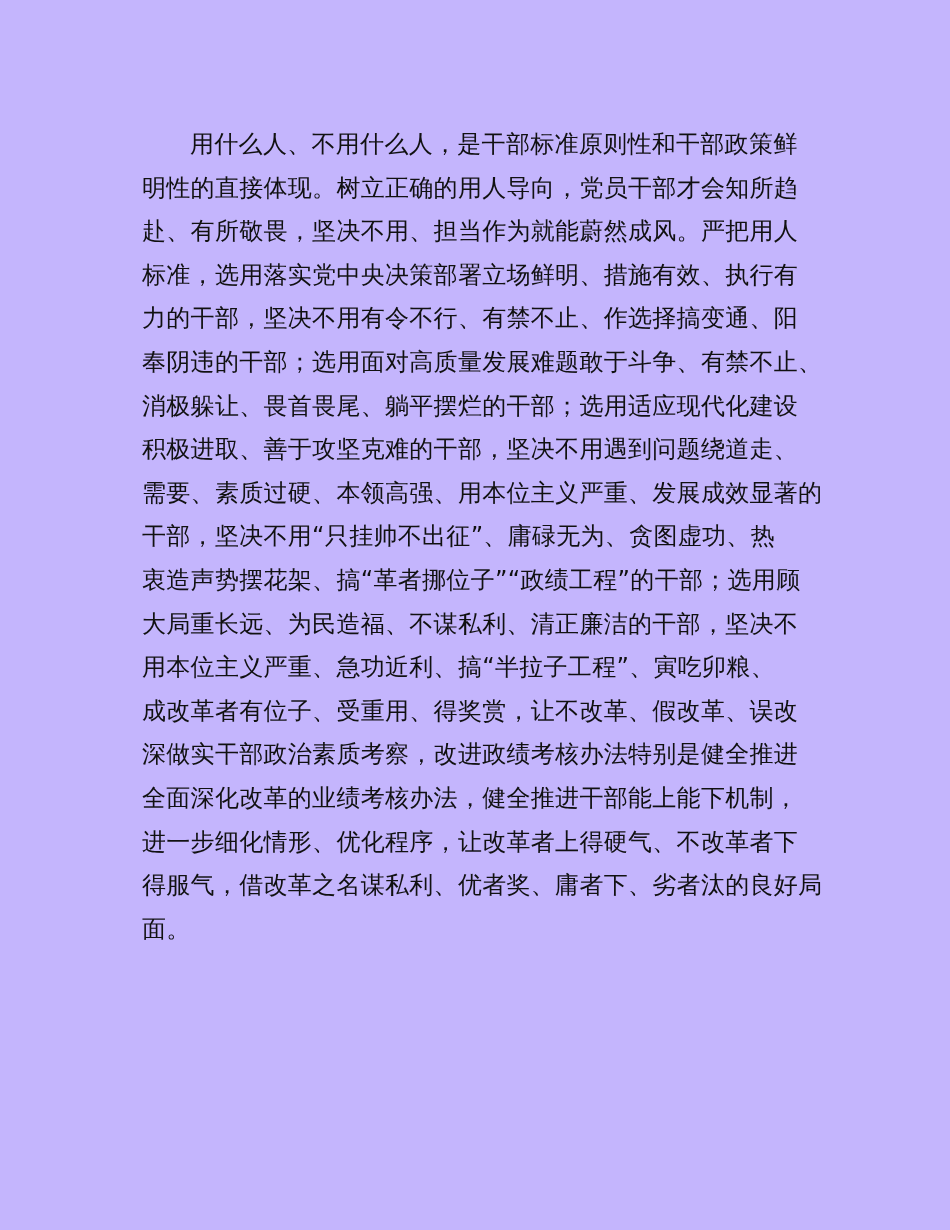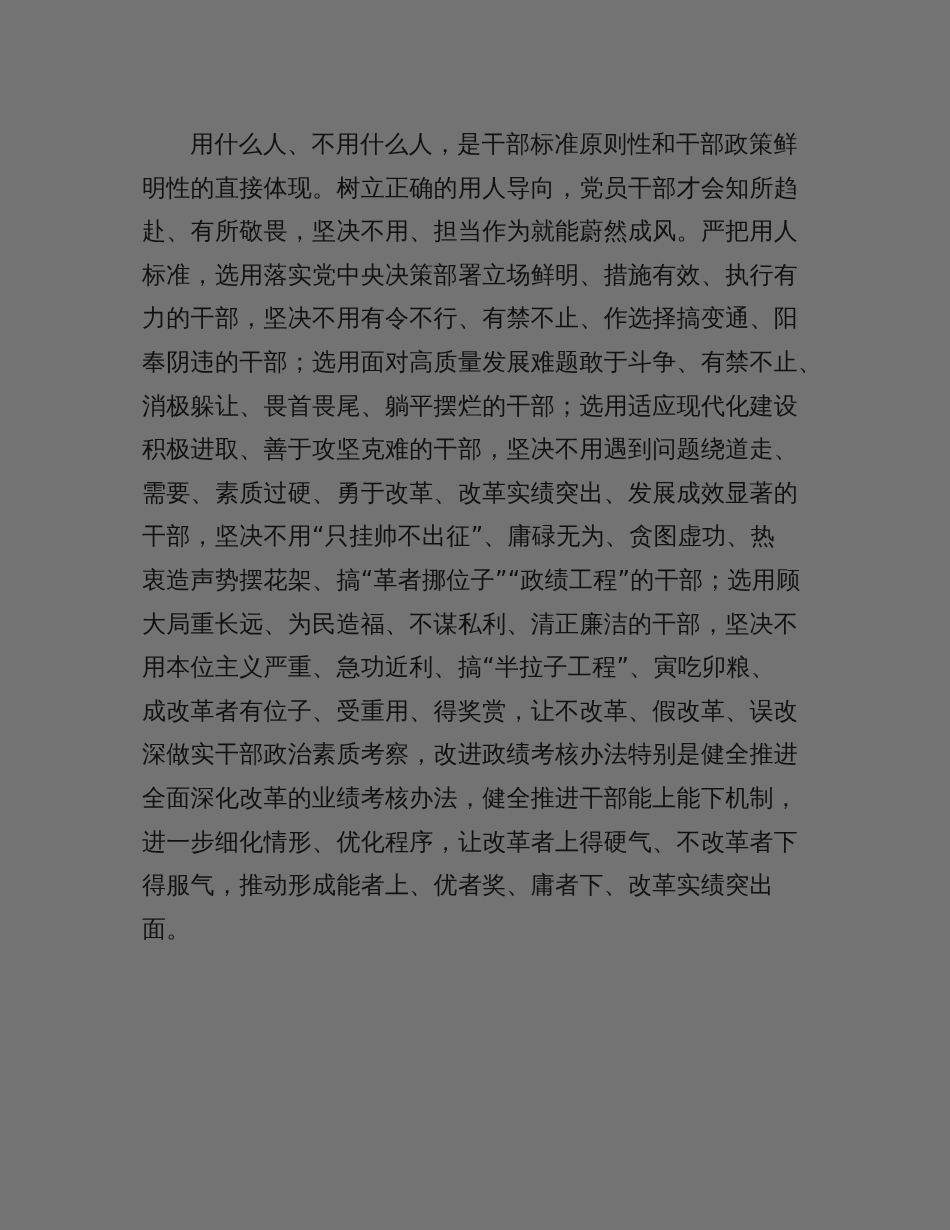--- a/index.html
+++ b/index.html
@@ -14,21 +14,21 @@
       overflow: hidden;
       font-family: "DejaVu Sans", "Liberation Sans", sans-serif;
       color: #111111;
     }
     .page {
       position: absolute;
       left: 0;
       top: 0;
       width: 950px;
       height: 1230px;
-      background: #737373;
+      background: #c4b5fd;
     }
     .paragraph {
       position: absolute;
       left: 142px;
       top: 123px;
       width: 690px;
     }
     .line {
       display: block;
       height: 43.6px;
@@ -47,25 +47,25 @@
 <div class="page">
   <div class="paragraph">
     <span class="line first">用什么人、不用什么人，是干部标准原则性和干部政策鲜</span>
     <span class="line">明性的直接体现。树立正确的用人导向，党员干部才会知所趋</span>
     <span class="line">赴、有所敬畏，坚决不用、担当作为就能蔚然成风。严把用人</span>
     <span class="line">标准，选用落实党中央决策部署立场鲜明、措施有效、执行有</span>
     <span class="line">力的干部，坚决不用有令不行、有禁不止、作选择搞变通、阳</span>
     <span class="line">奉阴违的干部；选用面对高质量发展难题敢于斗争、有禁不止、</span>
     <span class="line">消极躲让、畏首畏尾、躺平摆烂的干部；选用适应现代化建设</span>
     <span class="line">积极进取、善于攻坚克难的干部，坚决不用遇到问题绕道走、</span>
-    <span class="line">需要、素质过硬、勇于改革、改革实绩突出、发展成效显著的</span>
+    <span class="line">需要、素质过硬、本领高强、用本位主义严重、发展成效显著的</span>
     <span class="line">干部，坚决不用“只挂帅不出征”、庸碌无为、贪图虚功、热</span>
     <span class="line">衷造声势摆花架、搞“革者挪位子”“政绩工程”的干部；选用顾</span>
     <span class="line">大局重长远、为民造福、不谋私利、清正廉洁的干部，坚决不</span>
     <span class="line">用本位主义严重、急功近利、搞“半拉子工程”、寅吃卯粮、</span>
     <span class="line">成改革者有位子、受重用、得奖赏，让不改革、假改革、误改</span>
     <span class="line">深做实干部政治素质考察，改进政绩考核办法特别是健全推进</span>
     <span class="line">全面深化改革的业绩考核办法，健全推进干部能上能下机制，</span>
     <span class="line">进一步细化情形、优化程序，让改革者上得硬气、不改革者下</span>
-    <span class="line">得服气，推动形成能者上、优者奖、庸者下、改革实绩突出</span>
+    <span class="line">得服气，借改革之名谋私利、优者奖、庸者下、劣者汰的良好局</span>
     <span class="line">面。</span>
   </div>
 </div>
 
 </body></html>

